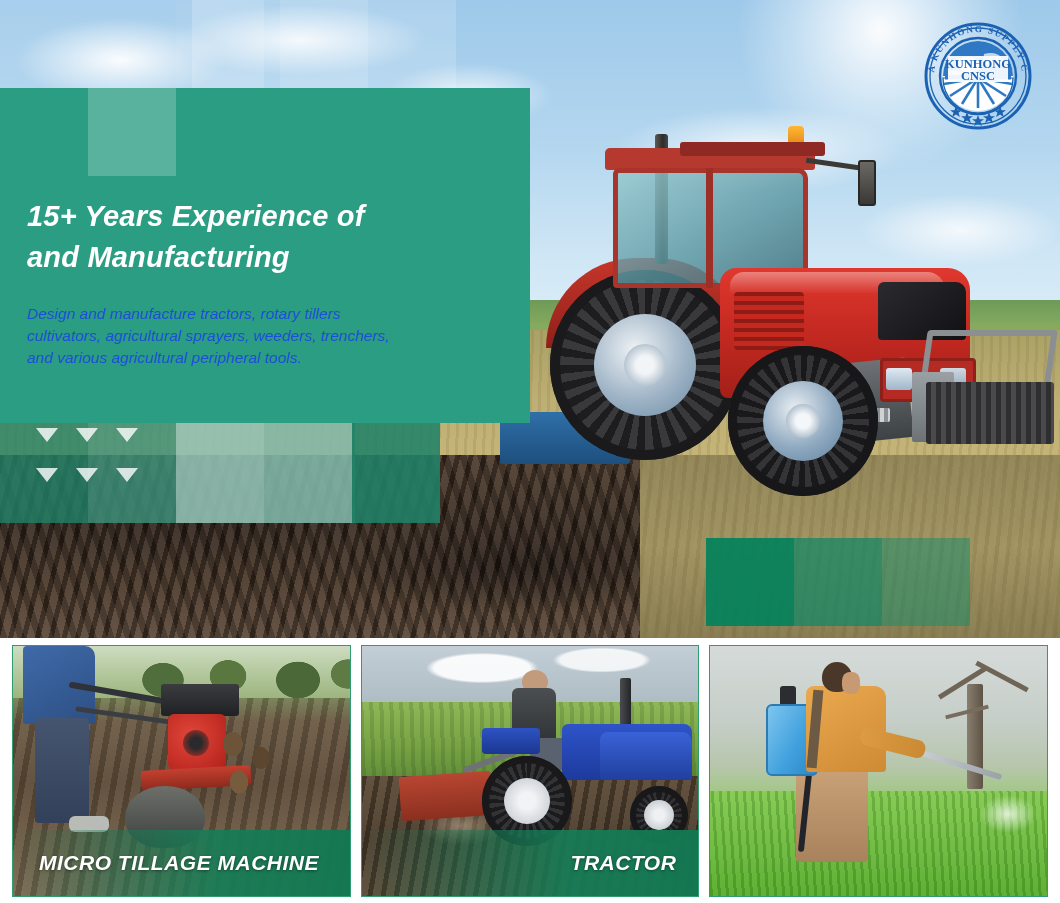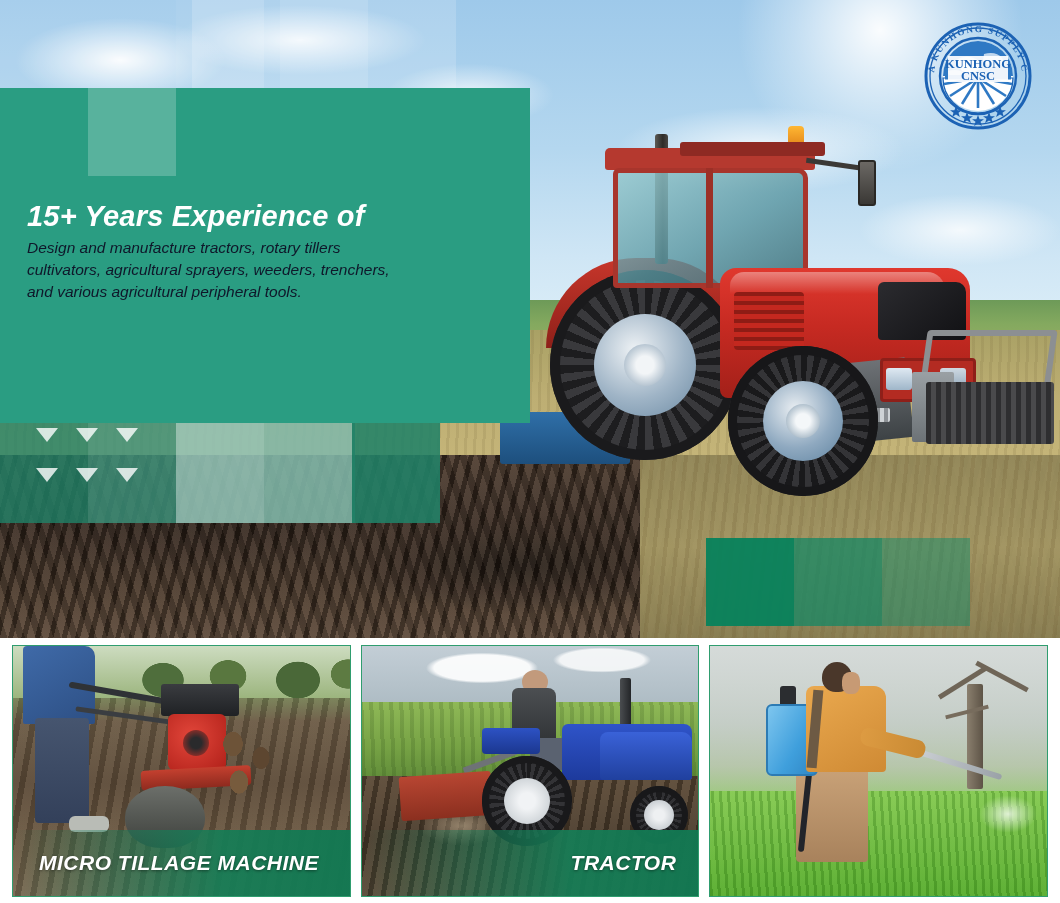--- a/index.html
+++ b/index.html
@@ -140,21 +140,22 @@
     position:absolute; left:0; top:423px; width:355px; height:100px;
     background:rgba(33,130,104,.80);
   }
 
   .hero-text { position:absolute; left:27px; top:196px; width:470px; z-index:6; }
   .headline {
     font-size:29px; line-height:41px; font-weight:bold; font-style:italic;
     color:#ffffff; letter-spacing:.2px;
   }
   .subcopy {
-    font-size:15.5px; line-height:22px; font-style:italic; color:#0f172a;
+    margin-top:25px;
+    font-size:15.5px; line-height:22px; font-style:italic; color:#1d4ed8;
   }
 
   .chevrons { position:absolute; left:36px; top:428px; width:120px; height:72px; z-index:7; }
   .chev {
     position:absolute; width:0; height:0;
     border-left:11px solid transparent; border-right:11px solid transparent;
     border-top:14px solid rgba(255,255,255,.80);
   }
 
   
@@ -380,20 +381,21 @@
     <div class="tile" style="left:264px;top:423px;width:88px;height:100px;background:rgba(255,255,255,.38);"></div>
     <div class="tile" style="left:352px;top:423px;width:88px;height:100px;background:rgba(33,130,104,.88);"></div>
 
     <div class="tile" style="left:706px;top:538px;width:88px;height:88px;background:rgba(7,130,92,.95);"></div>
     <div class="tile" style="left:794px;top:538px;width:88px;height:88px;background:rgba(20,135,100,.75);"></div>
     <div class="tile" style="left:882px;top:538px;width:88px;height:88px;background:rgba(30,140,105,.55);"></div>
 
     <div class="hero-text">
       <div class="headline">
         <div>15+ Years Experience of</div>
+        <div>and Manufacturing</div>
       </div>
       <div class="subcopy">
         <div>Design and manufacture tractors, rotary tillers</div>
         <div>cultivators, agricultural sprayers, weeders, trenchers,</div>
         <div>and various agricultural peripheral tools.</div>
       </div>
     </div>
 
     <div class="chevrons">
       <div class="chev" style="left:0;top:0;"></div>

